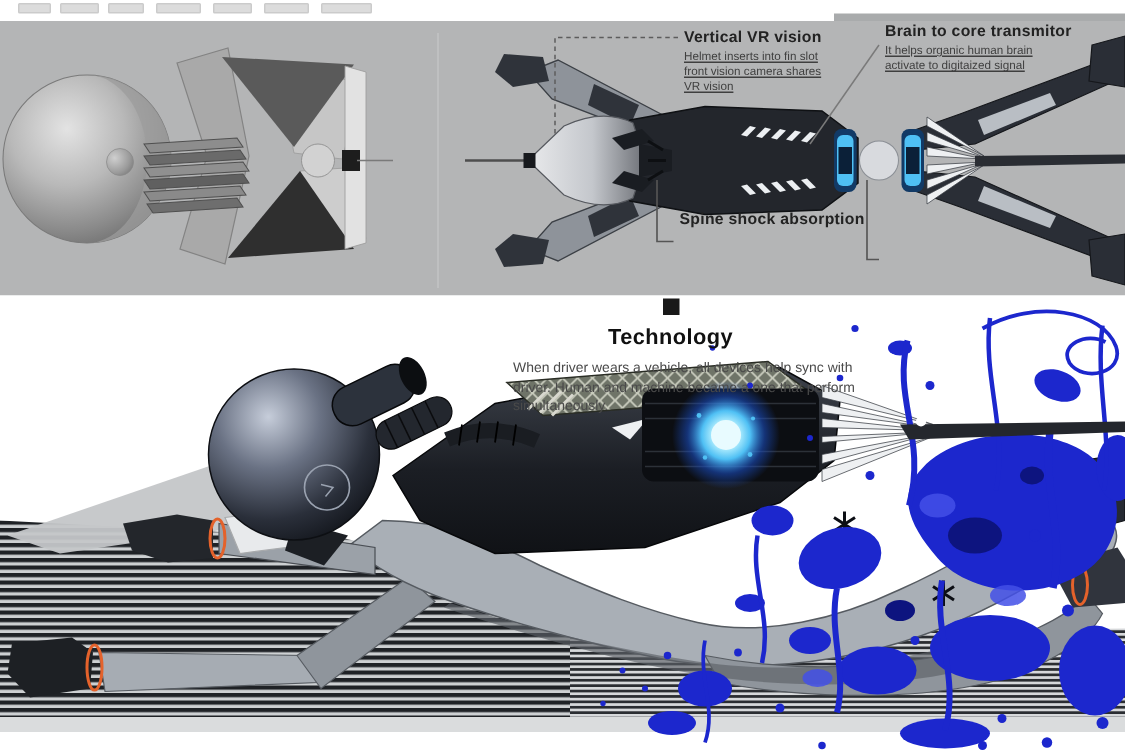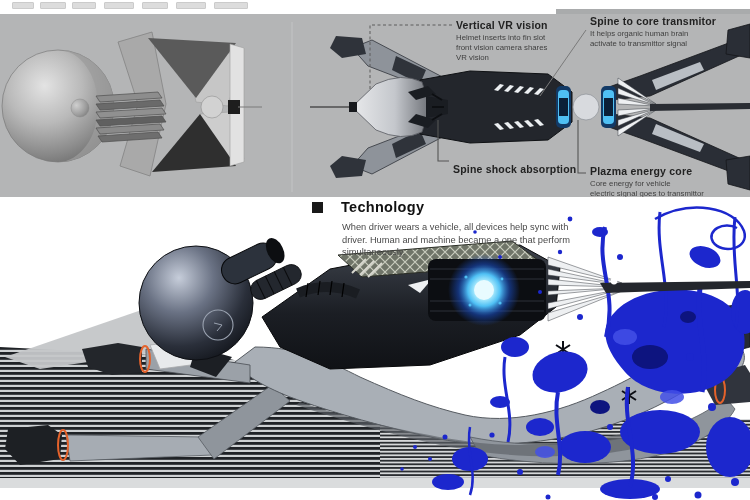--- a/index.html
+++ b/index.html
@@ -15,27 +15,27 @@
   .top-strip{position:absolute;left:0;top:0;width:750px;height:14px;background:#fff;}
   .thumb{position:absolute;top:2px;height:7px;background:#dcdcdc;border:1px solid #cbcbcb;border-radius:1px;}
   .strip-right{position:absolute;top:9px;left:556px;width:194px;height:5px;background:#a9abac;}
 
   
   .band{position:absolute;left:0;top:14px;width:750px;height:183px;background:var(--band);}
   .band svg{position:absolute;left:0;top:0;}
 
   .ann{position:absolute;color:var(--ink);}
   .ann-title{font-size:10.5px;font-weight:bold;letter-spacing:.2px;color:#222;}
-  .ann-body{font-size:7.8px;line-height:1.3;color:#3f3f3f;white-space:pre-line;margin-top:2px;}
+  .ann-body{font-size:7.8px;line-height:1.3;color:#3f3f3f;white-space:pre-line;margin-top:2px;text-decoration:underline;}
 
   
   .main{position:absolute;left:0;top:197px;width:750px;height:303px;background:#fff;}
   .main svg{position:absolute;left:0;top:0;}
   .tech{position:absolute;left:312px;top:2px;width:270px;z-index:5;}
-  .tech-head{display:flex;align-items:center;gap:18px;}
+  .tech-head{display:flex;align-items:center;gap:7px;flex-direction:column;}
   .tech-bullet{width:11px;height:11px;background:#191919;display:inline-block;}
   .tech-title{font-size:14.5px;font-weight:bold;color:#111;letter-spacing:.3px;}
   .tech-desc{margin:6px 0 0 30px;width:252px;font-size:9.3px;line-height:1.35;color:#4a4a4a;}
 </style>
 </head>
 <body>
 
 <div class="stage">
 
   <div class="top-strip">
@@ -175,31 +175,26 @@
       </g>
     </svg>
 
     <div class="ann" style="left:456px;top:5px">
       <div class="ann-title">Vertical VR vision</div>
       <div class="ann-body">Helmet inserts into fin slot
 front vision camera shares
 VR vision</div>
     </div>
     <div class="ann" style="left:590px;top:1px">
-      <div class="ann-title">Spine to core transmitor</div>
+      <div class="ann-title">Brain to core transmitor</div>
       <div class="ann-body">It helps organic human brain
-activate to transmittor signal</div>
+activate to digitaized signal</div>
     </div>
-    <div class="ann" style="left:453px;top:149px">
+    <div class="ann" style="left:453px;top:126px">
       <div class="ann-title">Spine shock absorption</div>
-    </div>
-    <div class="ann" style="left:590px;top:151px">
-      <div class="ann-title">Plazma energy core</div>
-      <div class="ann-body">Core energy for vehicle
-electric signal goes to transmittor</div>
     </div>
   </div>
 
   <div class="main">
     <div class="tech">
       <div class="tech-head">
         <span class="tech-bullet"></span>
         <span class="tech-title">Technology</span>
       </div>
       <div class="tech-desc">When driver wears a vehicle, all devices help sync with driver. Human and machine became a one that perform simultaneously.</div>

